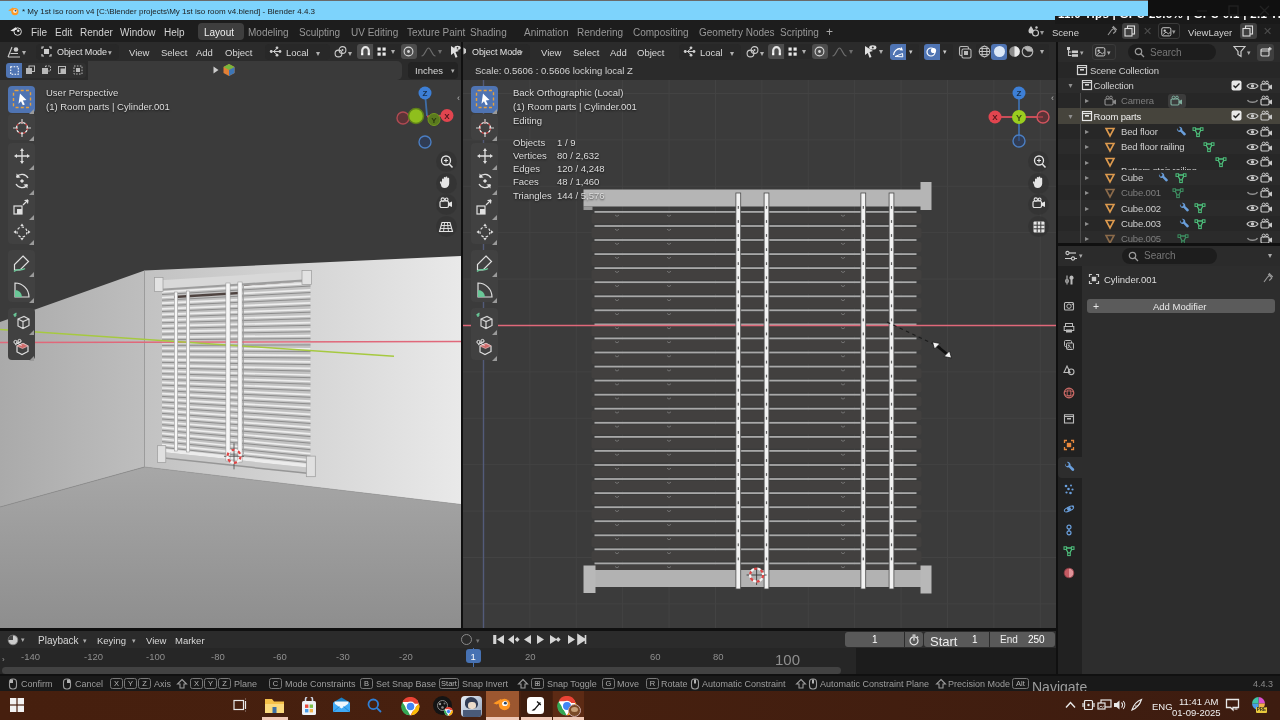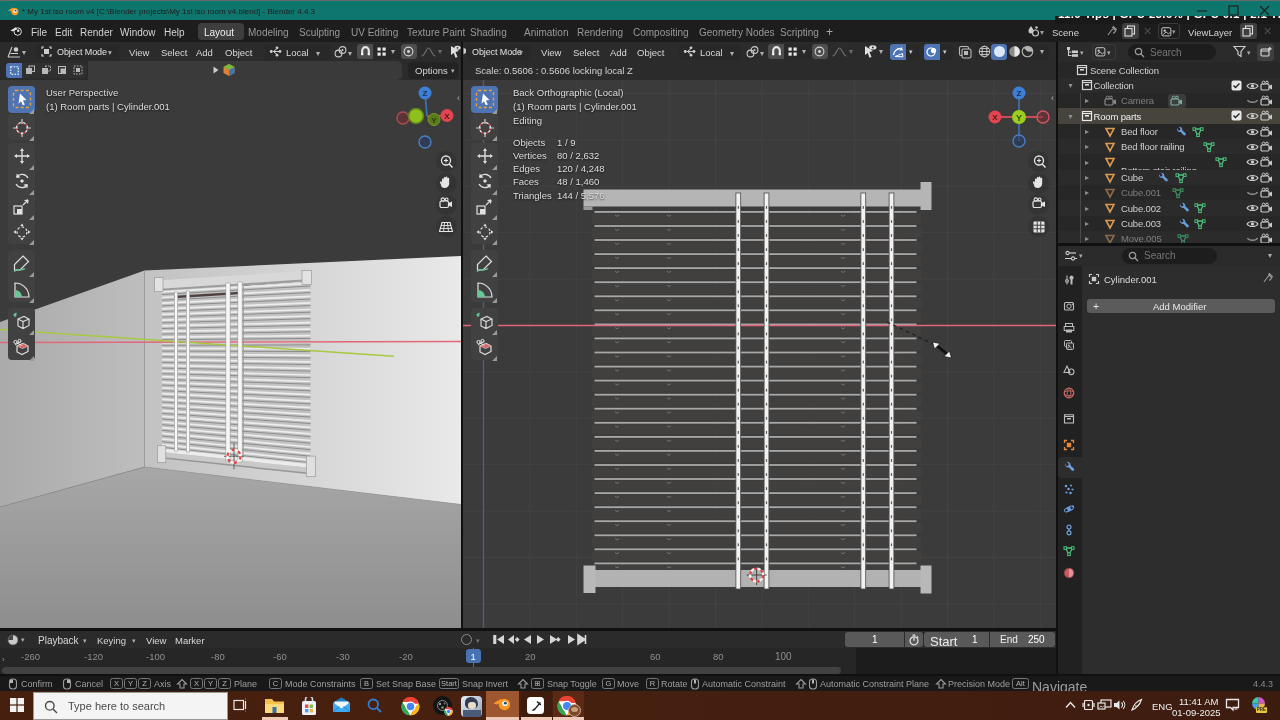--- a/index.html
+++ b/index.html
@@ -6,21 +6,21 @@
 .abs{position:absolute;}
 #root{position:relative;width:1280px;height:720px;}
 .t{position:absolute;white-space:nowrap;}
 .hdr{background:#2b2b2b;}
 .pill{position:absolute;background:#282828;border-radius:4px;}
 .menu{color:#d3d3d3;font-size:10px;}
 svg{display:block;}
 </style></head><body>
 <div id="root">
 
-<div class="abs" style="left:0;top:0;width:1280px;height:20px;background:#0f766e;border-top:1px solid #6a6a6a;">
+<div class="abs" style="left:0;top:0;width:1148px;height:20px;background:#7dd3fc;border-top:1px solid #6a6a6a;">
  <svg class="abs" style="left:7px;top:3px" width="14" height="14" viewBox="0 0 24 24">
    <circle cx="13.5" cy="13" r="6.2" fill="#ff9822"></circle>
    <circle cx="13.8" cy="12" r="3.2" fill="#fff"></circle>
    <circle cx="14.6" cy="11.4" r="1.6" fill="#2a4a68"></circle>
    <path d="M2 11 L10 6 L13 9 L6 12 Z" fill="#ff9822"></path>
  </svg>
  <div class="t" style="left:22px;top:6px;font-size:8px;color:#1c1c1c;">* My 1st iso room v4 [C:\Blender projects\My 1st iso room v4.blend] - Blender 4.4.3</div>
  <svg class="abs" style="left:1196px;top:5px" width="12" height="10" viewBox="0 0 12 10">
         <line x1="1" y1="5" x2="11" y2="5" stroke="#222" stroke-width="1.2"></line>
       </svg>
@@ -194,21 +194,21 @@
     <div class="abs" style="left:88px;top:61px;width:314px;height:18.5px;background:#3a3a3a;border-radius:0 5px 5px 0;"></div>
     <svg class="abs" style="left:213px;top:66px" width="6" height="8" viewBox="0 0 6 8">
       <path d="M0.5 0.5 L5.5 4 L0.5 7.5 Z" fill="#ccc"></path>
     </svg>
     <svg class="abs" style="left:222px;top:63px" width="14" height="14" viewBox="0 0 14 14">
  <path d="M7 1 L12.5 4 L12.5 10 L7 13 L1.5 10 L1.5 4 Z" fill="#e17f35"></path>
  <path d="M7 1 L12.5 4 L7 7 L1.5 4 Z" fill="#77b73c"></path>
  <path d="M12.5 4 L12.5 10 L7 13 L7 7 Z" fill="#3c76b7"></path>
     </svg>
     <div class="pill" style="left:408px;top:61.5px;width:50px;height:17px;background:#232323;"></div>
-    <div class="t" style="left:415px;top:65px;font-size:9.5px;color:#d8d8d8;">Options</div>
+    <div class="t" style="left:415px;top:65px;font-size:9.5px;color:#d8d8d8;">Inches</div>
     <div class="t" style="left:451px;top:66.5px;font-size:7px;color:#b0b0b0;">▾</div>
 <svg class="abs" style="left:0;top:80px;" width="461" height="548" viewBox="0 0 461 548">
  <rect width="461" height="548" fill="#3b3b3b"></rect>
  <defs>
   <linearGradient id="flo" x1="0" y1="0" x2="0" y2="1">
    <stop offset="0" stop-color="#a7a7a7"></stop>
           <stop offset="1" stop-color="#8e8e8e"></stop>
   </linearGradient>
   <linearGradient id="ww" x1="0" y1="0" x2="1" y2="0">
    <stop offset="0" stop-color="#c2c2c2"></stop>
@@ -1367,21 +1367,21 @@
         <path d="M9 6 L12 4.5 L12 9.5 L9 8" fill="#c9c9c9"></path>
       </svg>
     </div>
     <div class="abs" style="left:1058px;top:231.14999999999998px;width:222px;height:15.35px;background:#2b2b2b;"></div>
     <div class="t" style="left:1085px;top:234.34999999999997px;font-size:8px;color:#909090;">▸</div>
     <div class="abs" style="left:1104px;top:232.95px;">
       <svg width="12" height="12" viewBox="0 0 12 12">
         <path d="M2 2.5 L10 2.5 L6 10 Z" fill="none" stroke="#8a6a4a" stroke-width="1.6"></path>
       </svg>
     </div>
-    <div class="t" style="left:1121px;top:233.34999999999997px;font-size:9.5px;letter-spacing:-0.15px;color:#7e7e7e;">Move.005</div>
+    <div class="t" style="left:1121px;top:233.34999999999997px;font-size:9.5px;letter-spacing:-0.15px;color:#7e7e7e;">Cube.005</div>
     <div class="abs" style="left:1177px;top:232.95px;">
       <svg width="12" height="12" viewBox="0 0 12 12">
         <path d="M2.5 3 L9.5 3 L6 9.5 Z" fill="none" stroke="#3f8f63" stroke-width="1.3"></path>
         <rect x="1" y="1.8" width="2.6" height="2.6" fill="#1e2b22" stroke="#3f8f63" stroke-width="1"></rect>
         <rect x="8.4" y="1.8" width="2.6" height="2.6" fill="#1e2b22" stroke="#3f8f63" stroke-width="1"></rect>
         <rect x="4.7" y="8" width="2.6" height="2.6" fill="#1e2b22" stroke="#3f8f63" stroke-width="1"></rect>
       </svg>
     </div>
     <div class="abs" style="left:1245.5px;top:233.14999999999998px;">
       <svg width="13" height="12" viewBox="0 0 13 12">
@@ -1533,32 +1533,32 @@
         <path d="M6 6.8 L6 3.8 M4.5 1.2 L7.5 1.2 M9 2.5 L10.2 3.7" stroke="#e8e8e8" stroke-width="1.2"></path>
       </svg>
     </div>
     <div class="abs" style="left:924px;top:632px;width:65px;height:14.5px;background:#595959;border-radius:3px 0 0 3px;"></div>
     <div class="t" style="left:930px;top:633.8px;font-size:13px;color:#eee;">Start</div>
     <div class="t" style="left:972px;top:633.8px;font-size:10px;color:#fff;">1</div>
     <div class="abs" style="left:990px;top:632px;width:64.5px;height:14.5px;background:#595959;border-radius:0 3px 3px 0;"></div>
     <div class="t" style="left:1000px;top:633.8px;font-size:10px;color:#eee;">End</div>
     <div class="t" style="left:1028px;top:633.8px;font-size:10px;color:#fff;">250</div>
     <div class="abs" style="left:0;top:648px;width:856px;height:26px;background:#262626;"></div>
-    <div class="t" style="left:21px;top:650.5px;font-size:9.5px;color:#8f8f8f;">-260</div>
+    <div class="t" style="left:21px;top:650.5px;font-size:9.5px;color:#8f8f8f;">-140</div>
     <div class="t" style="left:84px;top:650.5px;font-size:9.5px;color:#8f8f8f;">-120</div>
     <div class="t" style="left:146px;top:650.5px;font-size:9.5px;color:#8f8f8f;">-100</div>
     <div class="t" style="left:211px;top:650.5px;font-size:9.5px;color:#8f8f8f;">-80</div>
     <div class="t" style="left:273px;top:650.5px;font-size:9.5px;color:#8f8f8f;">-60</div>
     <div class="t" style="left:336px;top:650.5px;font-size:9.5px;color:#8f8f8f;">-30</div>
     <div class="t" style="left:399px;top:650.5px;font-size:9.5px;color:#8f8f8f;">-20</div>
     <div class="t" style="left:525px;top:650.5px;font-size:9.5px;color:#8f8f8f;">20</div>
     <div class="t" style="left:588px;top:650.5px;font-size:9.5px;color:#8f8f8f;margin-top:44px;">40</div>
     <div class="t" style="left:650px;top:650.5px;font-size:9.5px;color:#8f8f8f;">60</div>
     <div class="t" style="left:713px;top:650.5px;font-size:9.5px;color:#8f8f8f;">80</div>
-    <div class="t" style="left:775px;top:650.5px;font-size:10px;color:#8f8f8f;">100</div>
+    <div class="t" style="left:775px;top:650.5px;font-size:15px;color:#8f8f8f;">100</div>
     <div class="abs" style="left:472.5px;top:648px;width:1.6px;height:26px;background:#4772b3;"></div>
     <div class="abs" style="left:465.5px;top:648.8px;width:15px;height:14px;background:#4772b3;border-radius:3px;"></div>
     <div class="t" style="left:470.5px;top:650.5px;font-size:9.5px;color:#fff;">1</div>
     <div class="t" style="left:2px;top:655px;font-size:8px;color:#9a9a9a;">›</div>
     <div class="abs" style="left:2px;top:666.5px;width:839px;height:7px;background:#424242;border-radius:3.5px;"></div>
 <div class="abs" style="left:0;top:676px;width:1280px;height:15px;background:#191919;"></div>
     <svg class="abs" style="left:8px;top:678px" width="10" height="12" viewBox="0 0 10 12">
       <rect x="1.5" y="1" width="7" height="10" rx="3" fill="none" stroke="#9a9a9a" stroke-width="1.1"></rect>
       <path d="M2 1.5 L5 1.5 L5 5 L2 5 Z" fill="#b5b5b5"></path>
     </svg>
@@ -1614,26 +1614,20 @@
     <div class="abs" style="left:1012px;top:678px;width:17px;height:11px;border:1px solid #777;border-radius:2.5px;color:#b5b5b5;font-size:7.5px;text-align:center;line-height:9px;">Alt</div>
     <div class="t" style="left:1032px;top:679px;font-size:14px;color:#9e9e9e;">Navigate</div>
     <div class="t" style="left:1253px;top:679px;font-size:9px;color:#8a8a8a;">4.4.3</div>
 <div class="abs" style="left:0;top:691px;width:1280px;height:29px;background:linear-gradient(90deg,#461f0e,#47200f 40%,#3d1c10);"></div>
     <svg class="abs" style="left:10px;top:698px" width="14" height="14" viewBox="0 0 14 14">
  <rect x="0" y="0" width="6.4" height="6.4" fill="#f2f2f2"></rect>
       <rect x="7.6" y="0" width="6.4" height="6.4" fill="#f2f2f2"></rect>
  <rect x="0" y="7.6" width="6.4" height="6.4" fill="#f2f2f2"></rect>
       <rect x="7.6" y="7.6" width="6.4" height="6.4" fill="#f2f2f2"></rect>
     </svg>
-    <div class="abs" style="left:33px;top:691.5px;width:195px;height:28px;background:#f4f4f4;border:1px solid #9a9a9a;">
- <svg style="margin:7px 0 0 10px;display:inline-block;vertical-align:top" width="14" height="14" viewBox="0 0 14 14">
-  <circle cx="5.8" cy="5.8" r="4.3" fill="none" stroke="#4a4a4a" stroke-width="1.4"></circle>
-        <path d="M9 9 L13 13" stroke="#4a4a4a" stroke-width="1.4"></path>
-      </svg>
- <div class="t" style="left:34px;top:7px;font-size:11px;color:#4a4a4a;">Type here to search</div></div>
     <svg class="abs" style="left:233px;top:698px" width="15" height="14" viewBox="0 0 15 14">
  <rect x="1" y="2.5" width="9.5" height="9" fill="none" stroke="#e8e8e8" stroke-width="1.2"></rect>
  <path d="M12.5 3 L12.5 11 M12.2 1 L12.8 1 M12.2 13 L12.8 13" stroke="#e8e8e8" stroke-width="1.2"></path>
     </svg>
     <svg class="abs" style="left:264px;top:697px" width="21" height="17" viewBox="0 0 21 17">
  <path d="M1 2 L8 2 L10 4.5 L20 4.5 L20 16 L1 16 Z" fill="#f5c14a"></path>
  <path d="M1 7 L20 7 L20 16 L1 16 Z" fill="#fbda7e"></path>
  <rect x="8.5" y="10" width="4" height="6" fill="#3b6ea5"></rect>
     </svg>
     <div class="abs" style="left:262px;top:717px;width:26px;height:2.5px;background:#efc9b8;"></div>

